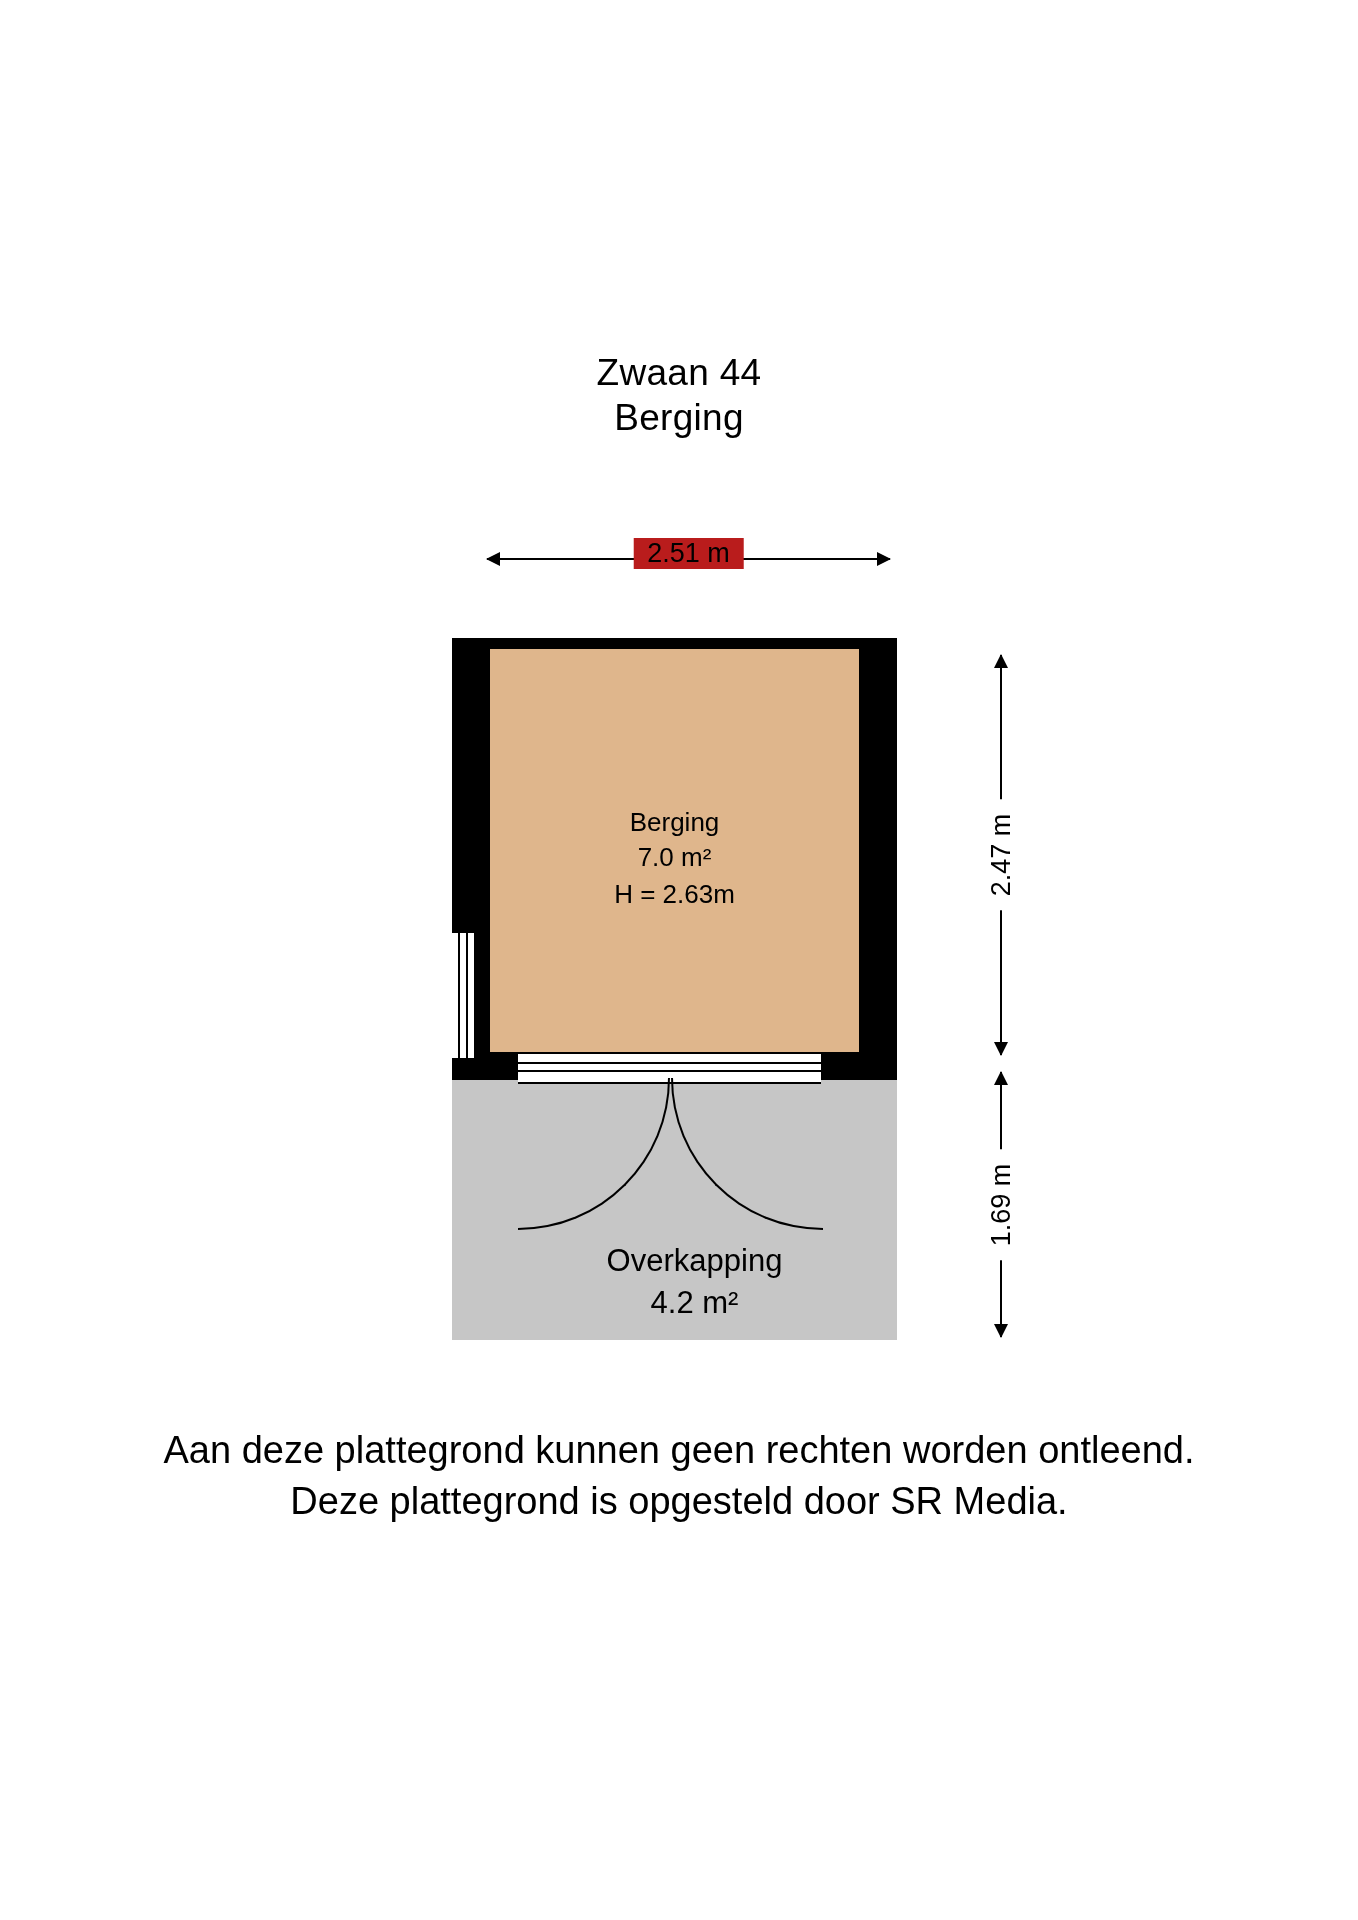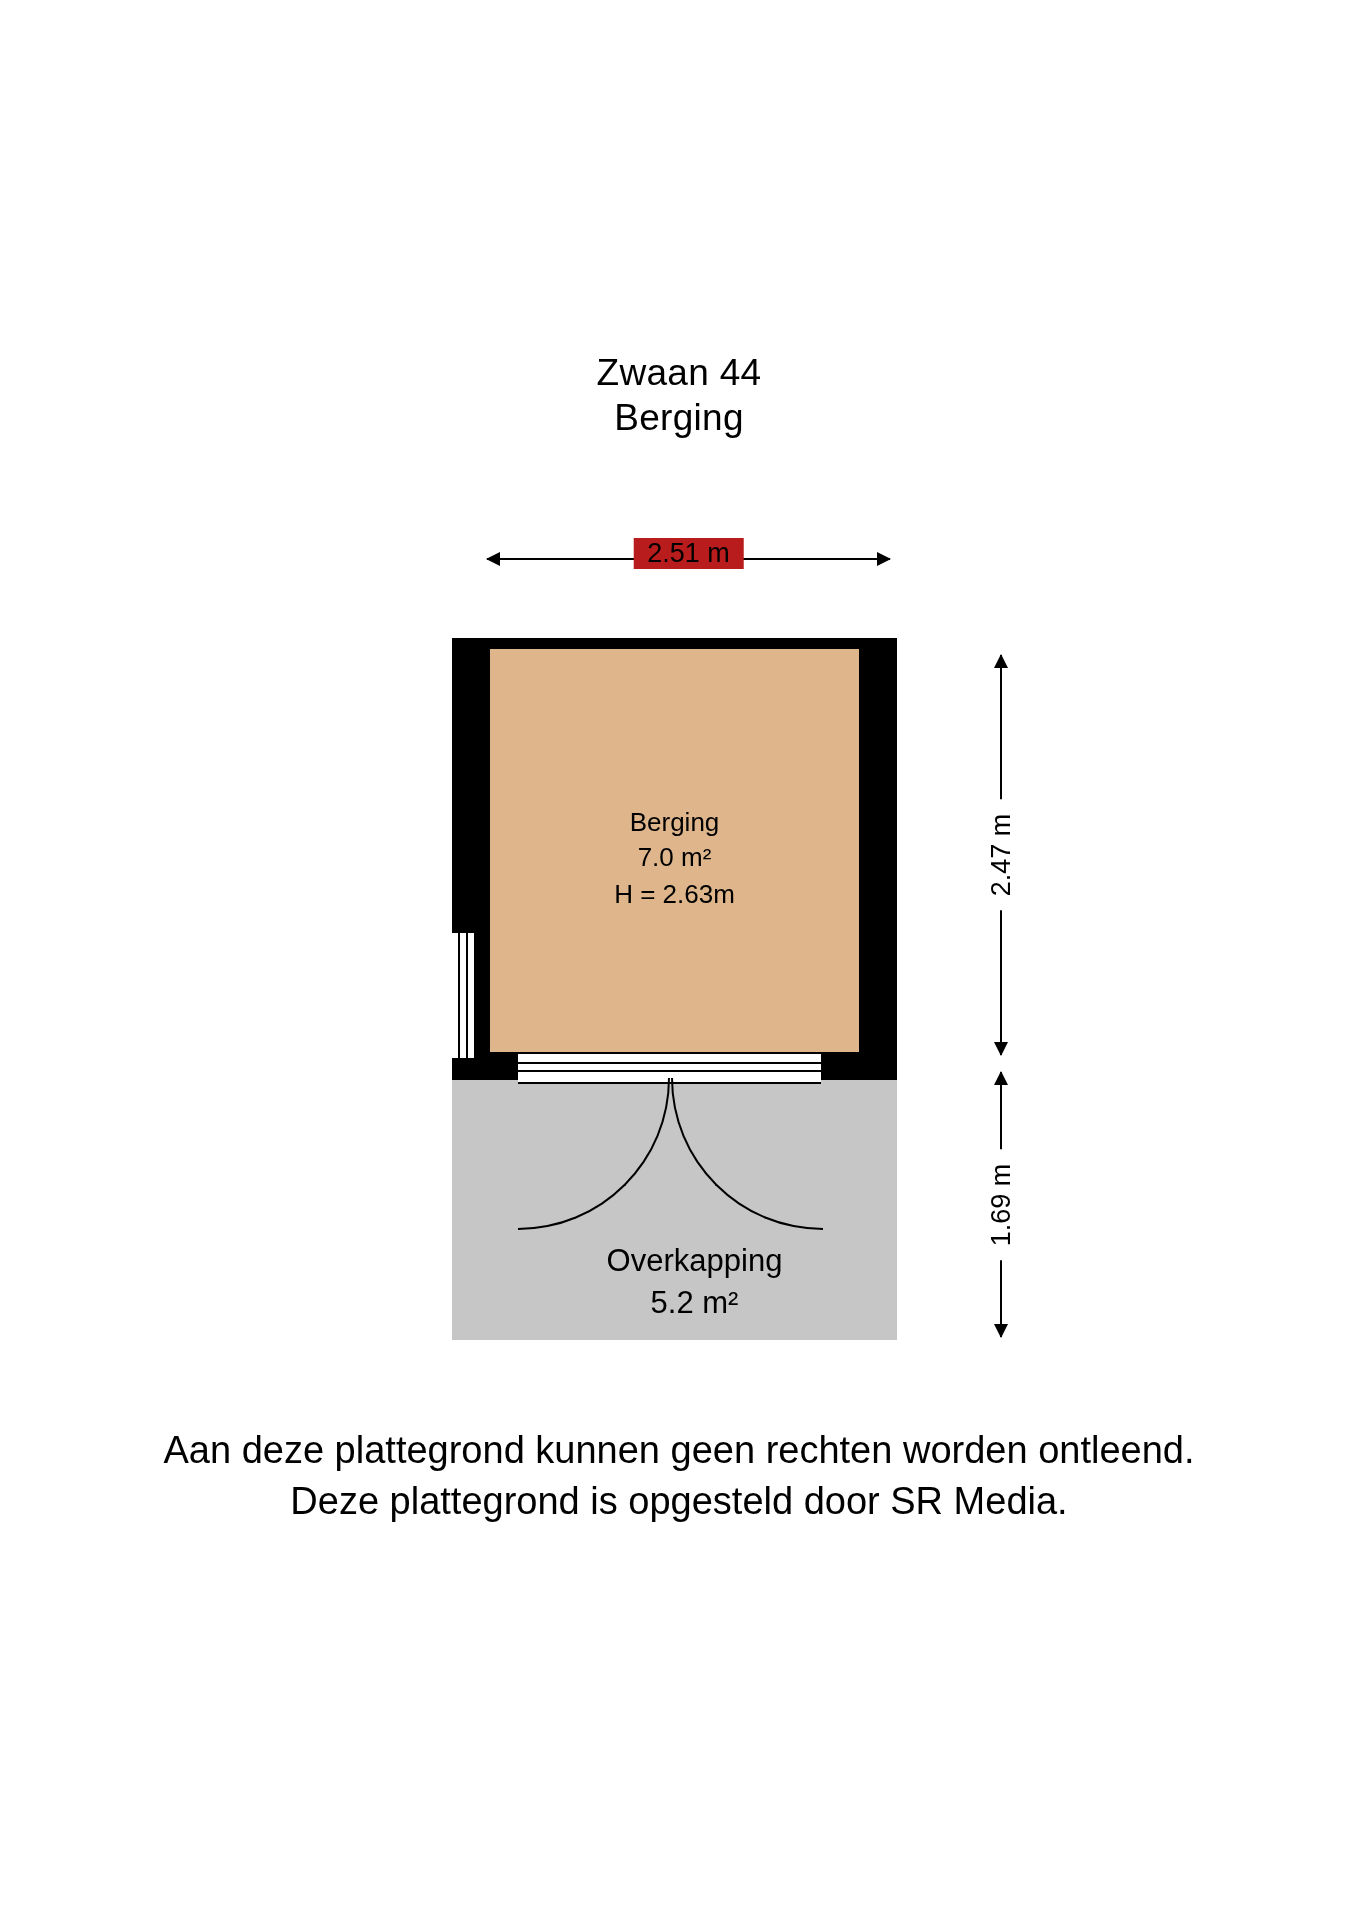--- a/index.html
+++ b/index.html
@@ -272,21 +272,21 @@
     </div>
 
     <div class="room-label" id="label-berging">
       <div>Berging</div>
       <div>7.0 m²</div>
       <span class="height">H = 2.63m</span>
     </div>
 
     <div class="room-label" id="label-overkapping">
       <div>Overkapping</div>
-      <div>5.2 m²</div>
+      <div>4.2 m²</div>
     </div>
 
     <div class="dim-v" style="left:1000px; top:655px; height:400px;">
       <span class="arrow-t"></span>
       <span class="arrow-b"></span>
       <span class="dim-text">2.47 m</span>
     </div>
 
     <div class="dim-v" style="left:1000px; top:1072px; height:265px;">
       <span class="arrow-t"></span>

